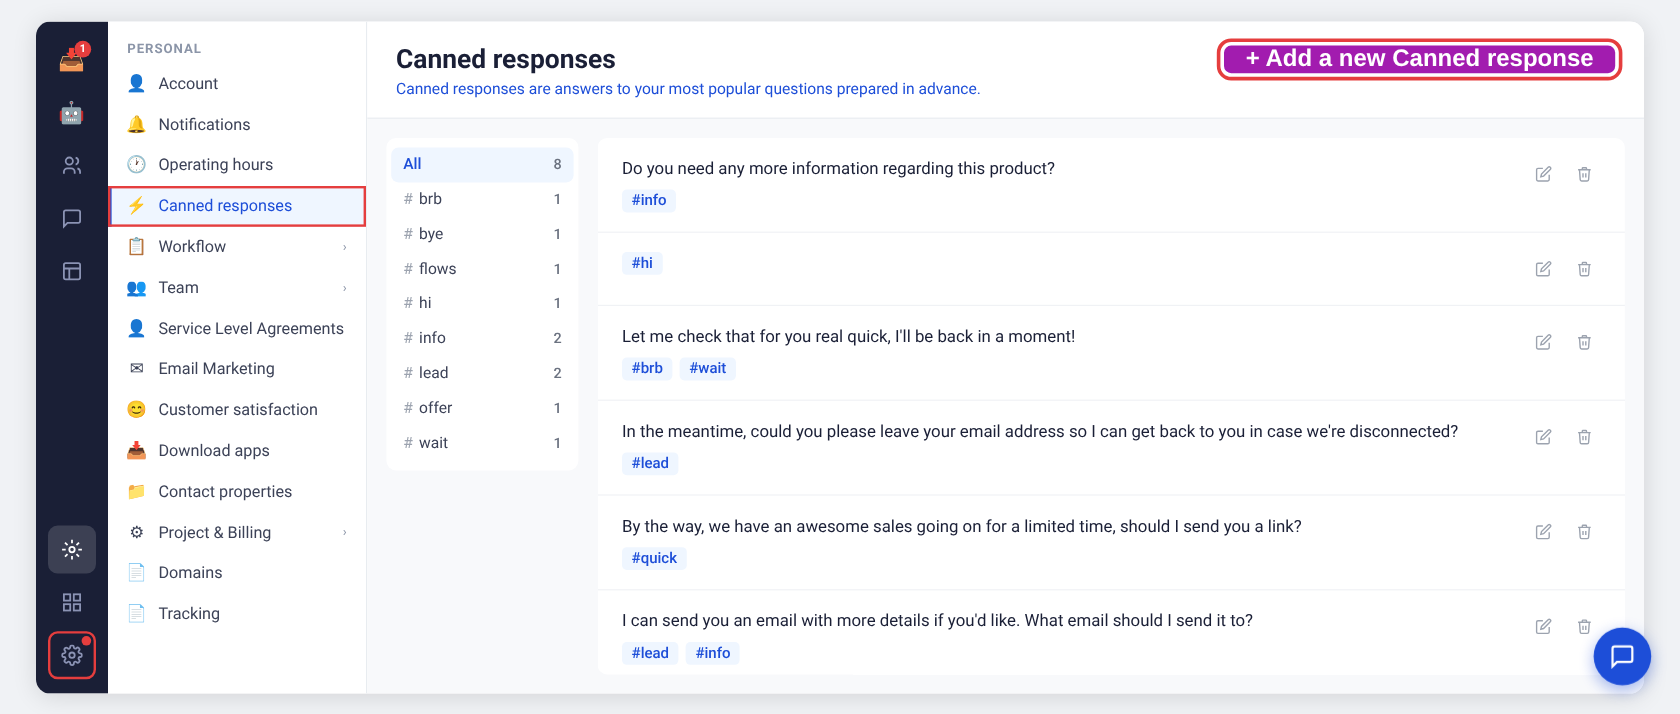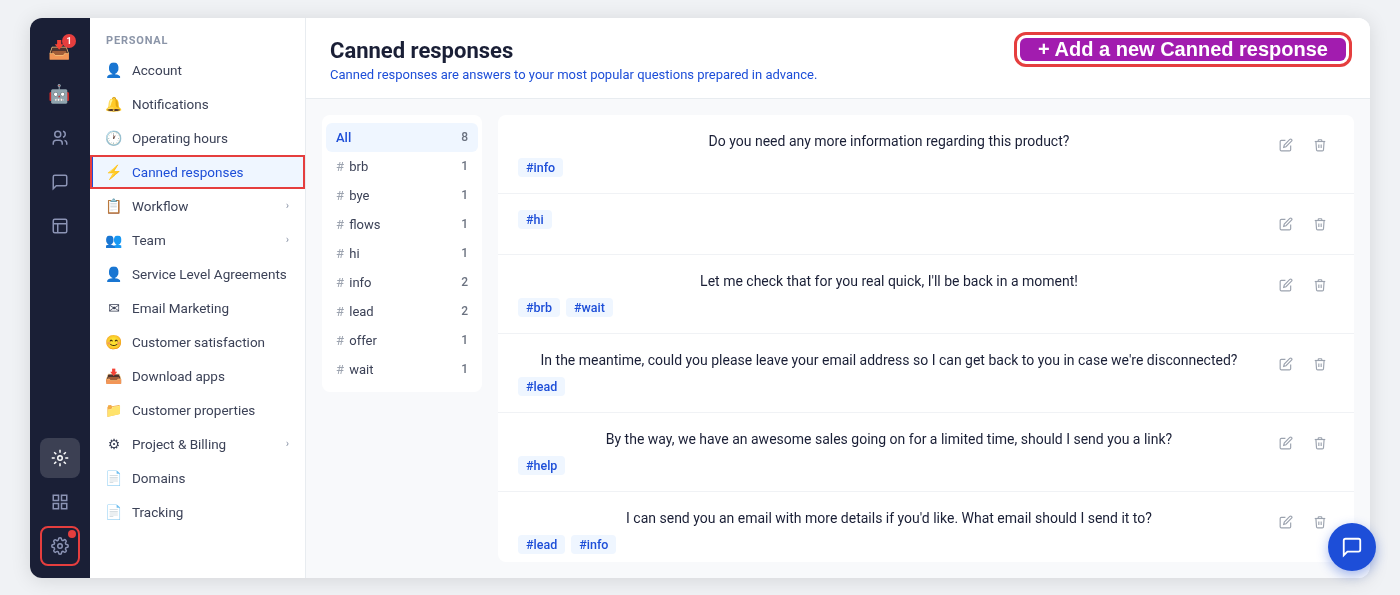--- a/index.html
+++ b/index.html
@@ -235,21 +235,21 @@
       position: relative;
     }
     .response-item {
       padding: 16px 20px;
       border-bottom: 1px solid #f0f2f5;
       display: flex;
       align-items: flex-start;
       justify-content: space-between;
     }
     .response-item:last-child { border-bottom: none; }
-    .response-content { flex: 1; text-align: center; }
+    .response-content { flex: 1; }
     .response-text {
       font-size: 14px;
       color: #1a1f36;
       margin-bottom: 6px;
       line-height: 1.5;
     }
     .response-tags { display: flex; gap: 6px; flex-wrap: wrap; }
     .response-tag {
       font-size: 12.5px;
       color: #1d4ed8;
@@ -380,21 +380,21 @@
     <div class="menu-item">
       <span class="menu-icon">😊</span>
       <span>Customer satisfaction</span>
     </div>
     <div class="menu-item">
       <span class="menu-icon">📥</span>
       <span>Download apps</span>
     </div>
     <div class="menu-item">
       <span class="menu-icon">📁</span>
-      <span>Customer properties</span>
+      <span>Contact properties</span>
     </div>
     <div class="menu-item">
       <span class="menu-icon">⚙</span>
       <span>Project &amp; Billing</span>
       <span class="chevron">›</span>
     </div>
     <div class="menu-item">
       <span class="menu-icon">📄</span>
       <span>Domains</span>
     </div>
@@ -553,21 +553,21 @@
                   <path d="M9 6V4a1 1 0 0 1 1-1h4a1 1 0 0 1 1 1v2"></path>
               </svg>
             </button>
           </div>
         </div>
 
         <div class="response-item">
           <div class="response-content">
             <div class="response-text">By the way, we have an awesome sales going on for a limited time, should I send you a link?</div>
             <div class="response-tags">
-              <span class="response-tag">#help</span>
+              <span class="response-tag">#quick</span>
             </div>
           </div>
           <div class="response-actions">
             <button class="action-btn">
               <svg width="14" height="14" viewBox="0 0 24 24" fill="none" stroke="currentColor" stroke-width="2">
                 <path d="M11 4H4a2 2 0 0 0-2 2v14a2 2 0 0 0 2 2h14a2 2 0 0 0 2-2v-7"></path>
                 <path d="M18.5 2.5a2.121 2.121 0 0 1 3 3L12 15l-4 1 1-4 9.5-9.5z"></path>
               </svg>
             </button>
             <button class="action-btn">

